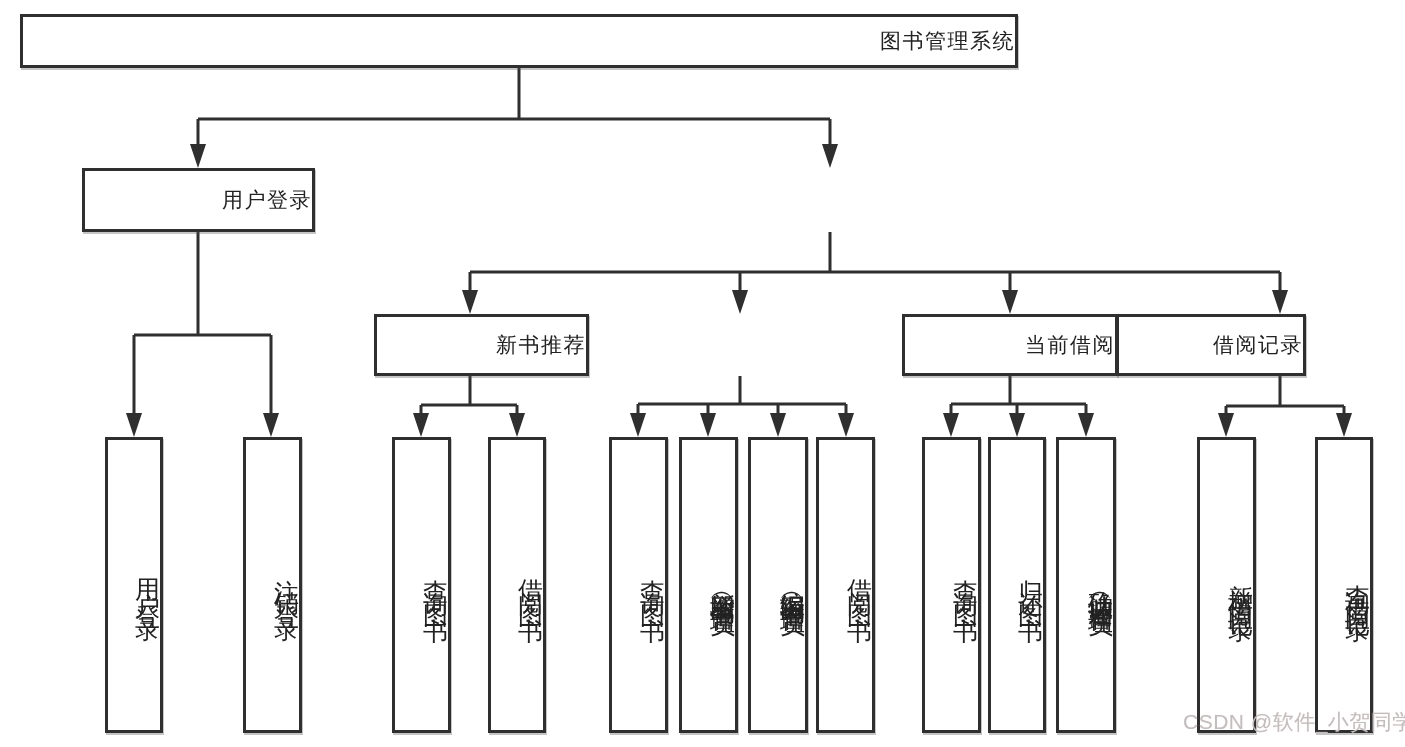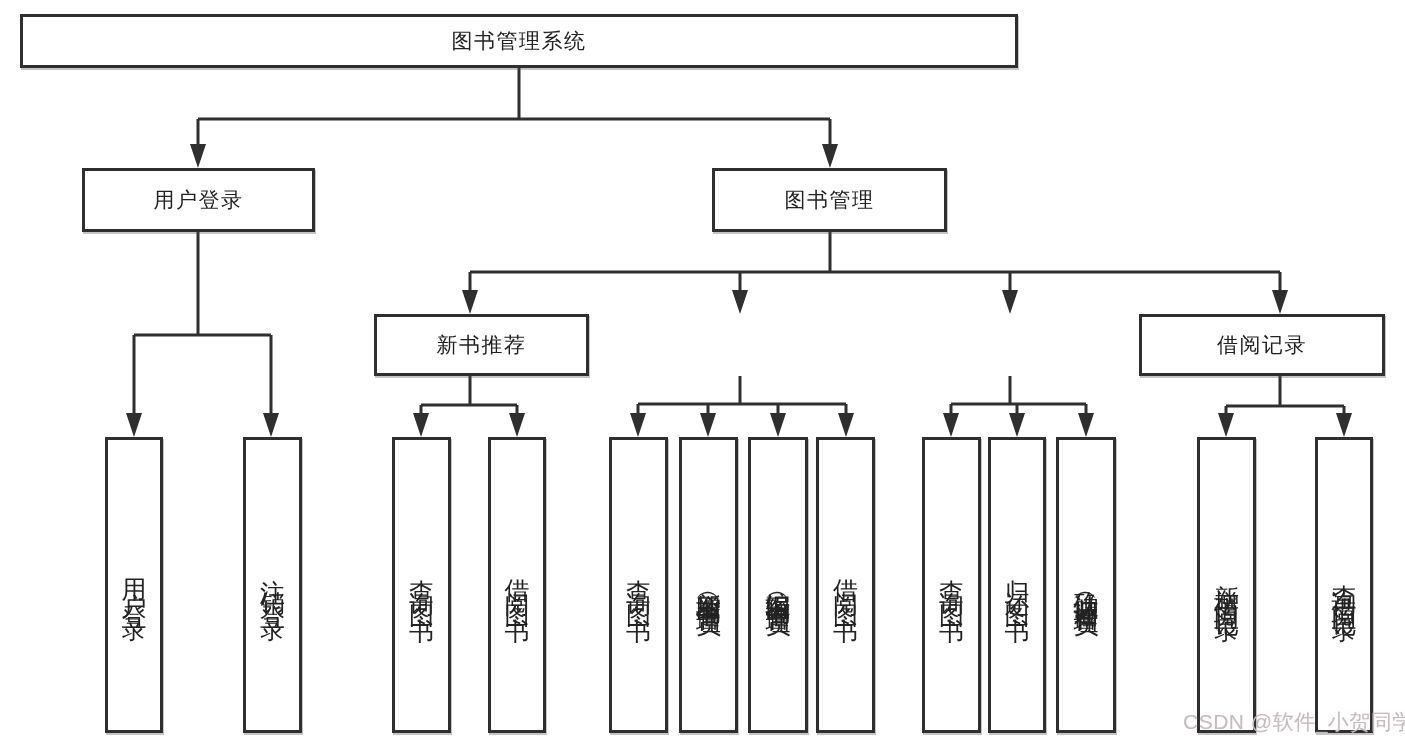--- a/index.html
+++ b/index.html
@@ -17,21 +17,21 @@
     font-family:"Liberation Sans","DejaVu Sans",sans-serif;
     overflow:hidden;
   }
   svg.lines{position:absolute;left:0;top:0;width:1405px;height:747px;}
   svg.lines path{stroke:var(--line);stroke-width:3;fill:none;}
   svg.lines polygon{fill:var(--line);stroke:none;}
   .box{
     position:absolute;
     background:var(--box-bg);
     border:3px solid var(--line);
-    display:flex;align-items:center;justify-content:center;
+    display:flex;align-items:center;justify-content:flex-end;
     color:var(--text);
     box-shadow:1px 2px 0 rgba(90,90,90,0.35);
   }
   .box.h span{
     font-size:21px;
     letter-spacing:1.5px;
     font-weight:500;
     white-space:nowrap;
   }
   .box.v{top:437px;height:296px;}
@@ -109,28 +109,28 @@
     </g>
   </svg>
 
   <div class="box h" style="left:20px;top:14px;width:998px;height:54px">
     <span>图书管理系统</span>
   </div>
 
   <div class="box h" style="left:82px;top:168px;width:233px;height:64px">
     <span>用户登录</span>
   </div>
-  <div class="box h" style="left:712px;top:168px;width:235px;height:64px">
-    <span>图书管理</span>
-  </div>
 
   <div class="box h" style="left:374px;top:314px;width:215px;height:62px">
     <span>新书推荐</span>
   </div>
-  <div class="box h" style="left:1139px;top:314px;width:246px;height:62px">
+  <div class="box h" style="left:902px;top:314px;width:216px;height:62px">
+    <span>当前借阅</span>
+  </div>
+  <div class="box h" style="left:1116px;top:314px;width:190px;height:62px">
     <span>借阅记录</span>
   </div>
 
   <div class="box v" style="left:105px;width:58px">
     <span class="vtext" style="letter-spacing: 13px;">用户登录</span>
   </div>
   <div class="box v" style="left:243px;width:59px">
     <span class="vtext" style="letter-spacing: 13px;">注销登录</span>
   </div>
 

